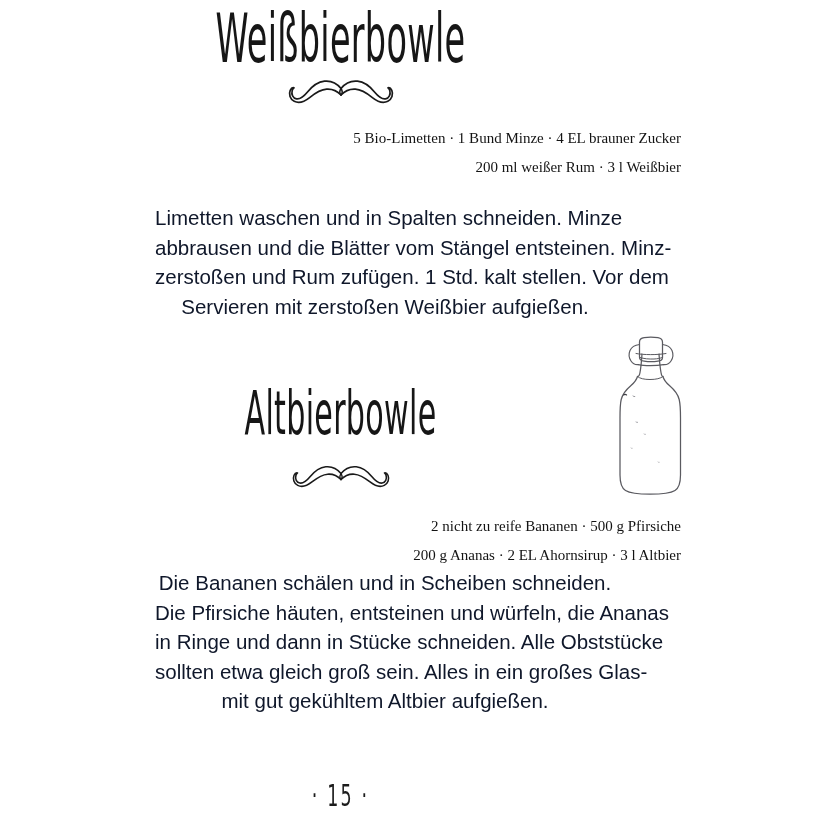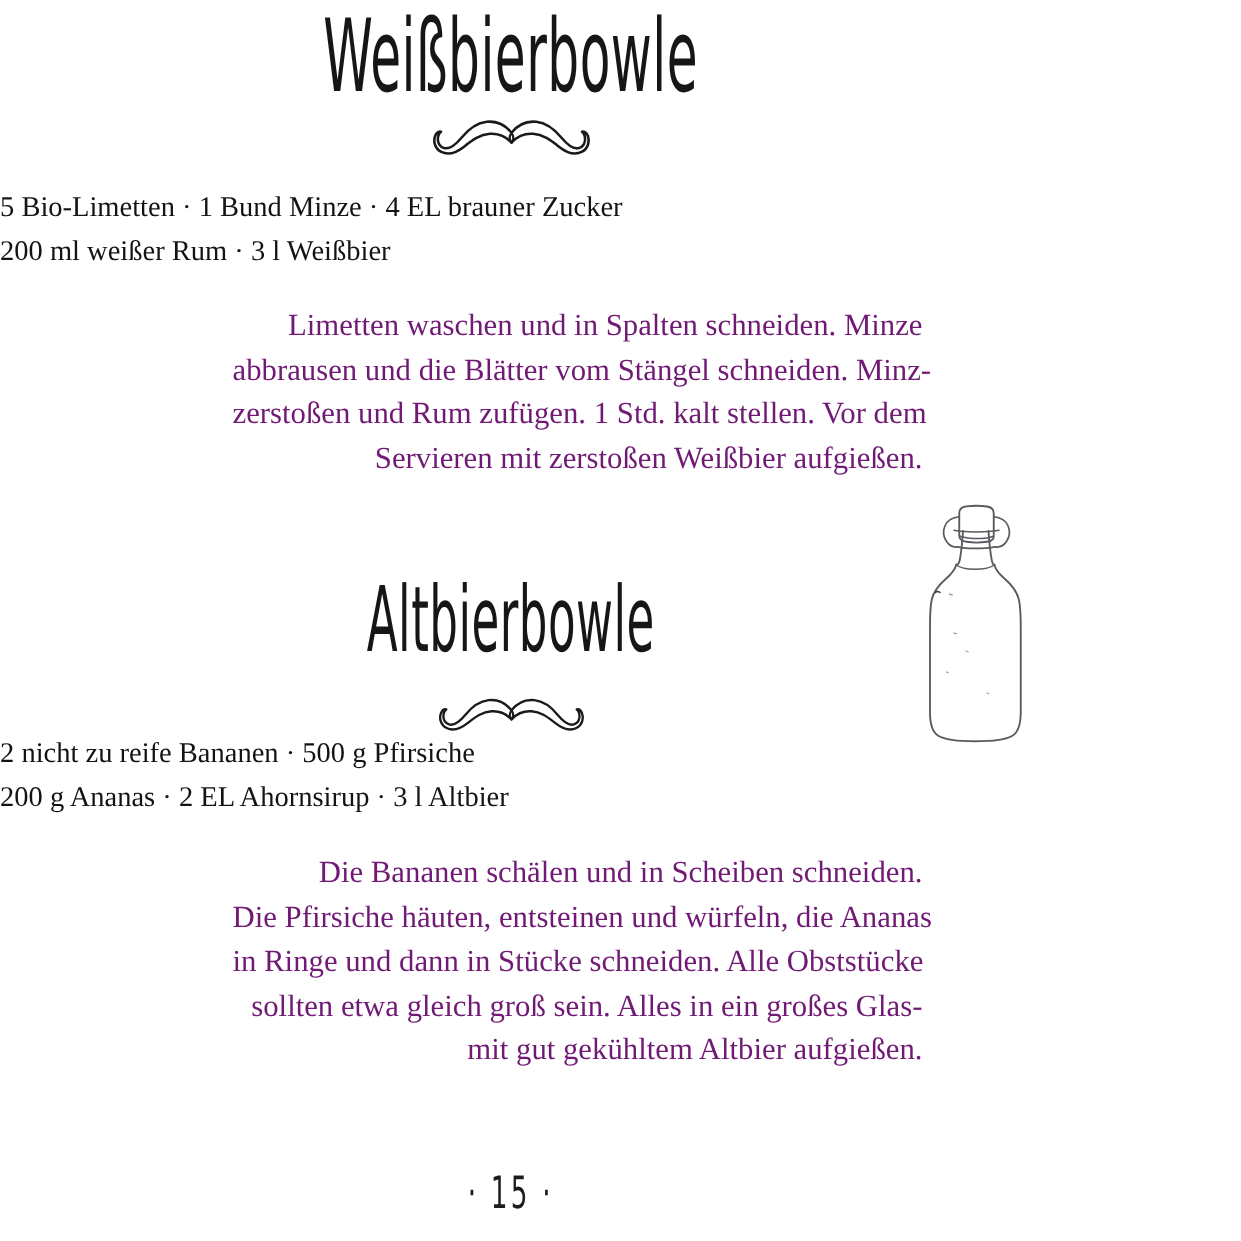--- a/index.html
+++ b/index.html
@@ -62,41 +62,41 @@
     justify-content: center;
   }
   #mustache-1 { top: 72px; }
   #mustache-2 { top: 458px; }
 
   
   .ingredients {
     position: absolute;
     left: 0;
     right: 0;
-    text-align: left;
-    font-size: 19px;
+    text-align: right;
+    font-size: 15px;
     line-height: 29px;
     font-family: "Liberation Serif", "DejaVu Serif", serif;
     color: #131313;
   }
   #ingredients-1 { top: 124px; }
-  #ingredients-2 { top: 488px; }
+  #ingredients-2 { top: 512px; }
 
   .ingredients .line { display: block; }
 
   
   .body-text {
     position: absolute;
     left: 155px;
     width: 460px;
-    text-align: right;
+    text-align: center;
     font-size: 20.5px;
     line-height: 29.5px;
-    font-family: Liberation Serif, serif;
-    color: #701a75;
+    font-family: Liberation Sans, sans-serif;
+    color: #0f172a;
   }
   #body-1 { top: 203px; }
   #body-2 { top: 568px; }
 
   .body-text .line { display: block; white-space: nowrap; }
 
   
   #bottle-illustration {
     position: absolute;
     left: 606px;
@@ -135,21 +135,21 @@
     </svg>
   </div>
 
   <div class="ingredients" id="ingredients-1">
     <span class="line">5 Bio-Limetten · 1 Bund Minze · 4 EL brauner Zucker</span>
     <span class="line">200 ml weißer Rum · 3 l Weißbier</span>
   </div>
 
   <div class="body-text" id="body-1">
     <span class="line">Limetten waschen und in Spalten schneiden. Minze</span>
-    <span class="line">abbrausen und die Blätter vom Stängel schneiden. Minz-</span>
+    <span class="line">abbrausen und die Blätter vom Stängel entsteinen. Minz-</span>
     <span class="line">zerstoßen und Rum zufügen. 1 Std. kalt stellen. Vor dem</span>
     <span class="line">Servieren mit zerstoßen Weißbier aufgießen.</span>
   </div>
 
   <div class="recipe-title" id="title-2">Altbierbowle</div>
 
   <div class="mustache" id="mustache-2">
     <svg width="98" height="32" viewBox="0 0 106 34" fill="none">
       <path d="M53 16.5 C49 11.5 43 8.5 36.5 9.2 C29 10 24 14.5 19.5 20 C16 24.2 12.5 27.5 8.5 26.8 C4.8 26.1 3.2 22.4 4.2 18.6 C4.5 17.4 5.2 16.4 6 15.8 C4.6 15.4 3 16.6 2.2 18.4 C0.6 22.2 2 27.2 6.2 29.3 C11.2 31.8 16.8 29.4 21.6 25.6 C27 21.3 32 17.6 38.6 17.2 C44.4 16.8 49.4 19.2 53 23" stroke="#1a1a1a" stroke-width="1.7" stroke-linecap="round" stroke-linejoin="round"></path>
       <path d="M53 16.5 C57 11.5 63 8.5 69.5 9.2 C77 10 82 14.5 86.5 20 C90 24.2 93.5 27.5 97.5 26.8 C101.2 26.1 102.8 22.4 101.8 18.6 C101.5 17.4 100.8 16.4 100 15.8 C101.4 15.4 103 16.6 103.8 18.4 C105.4 22.2 104 27.2 99.8 29.3 C94.8 31.8 89.2 29.4 84.4 25.6 C79 21.3 74 17.6 67.4 17.2 C61.6 16.8 56.6 19.2 53 23" stroke="#1a1a1a" stroke-width="1.7" stroke-linecap="round" stroke-linejoin="round"></path>

